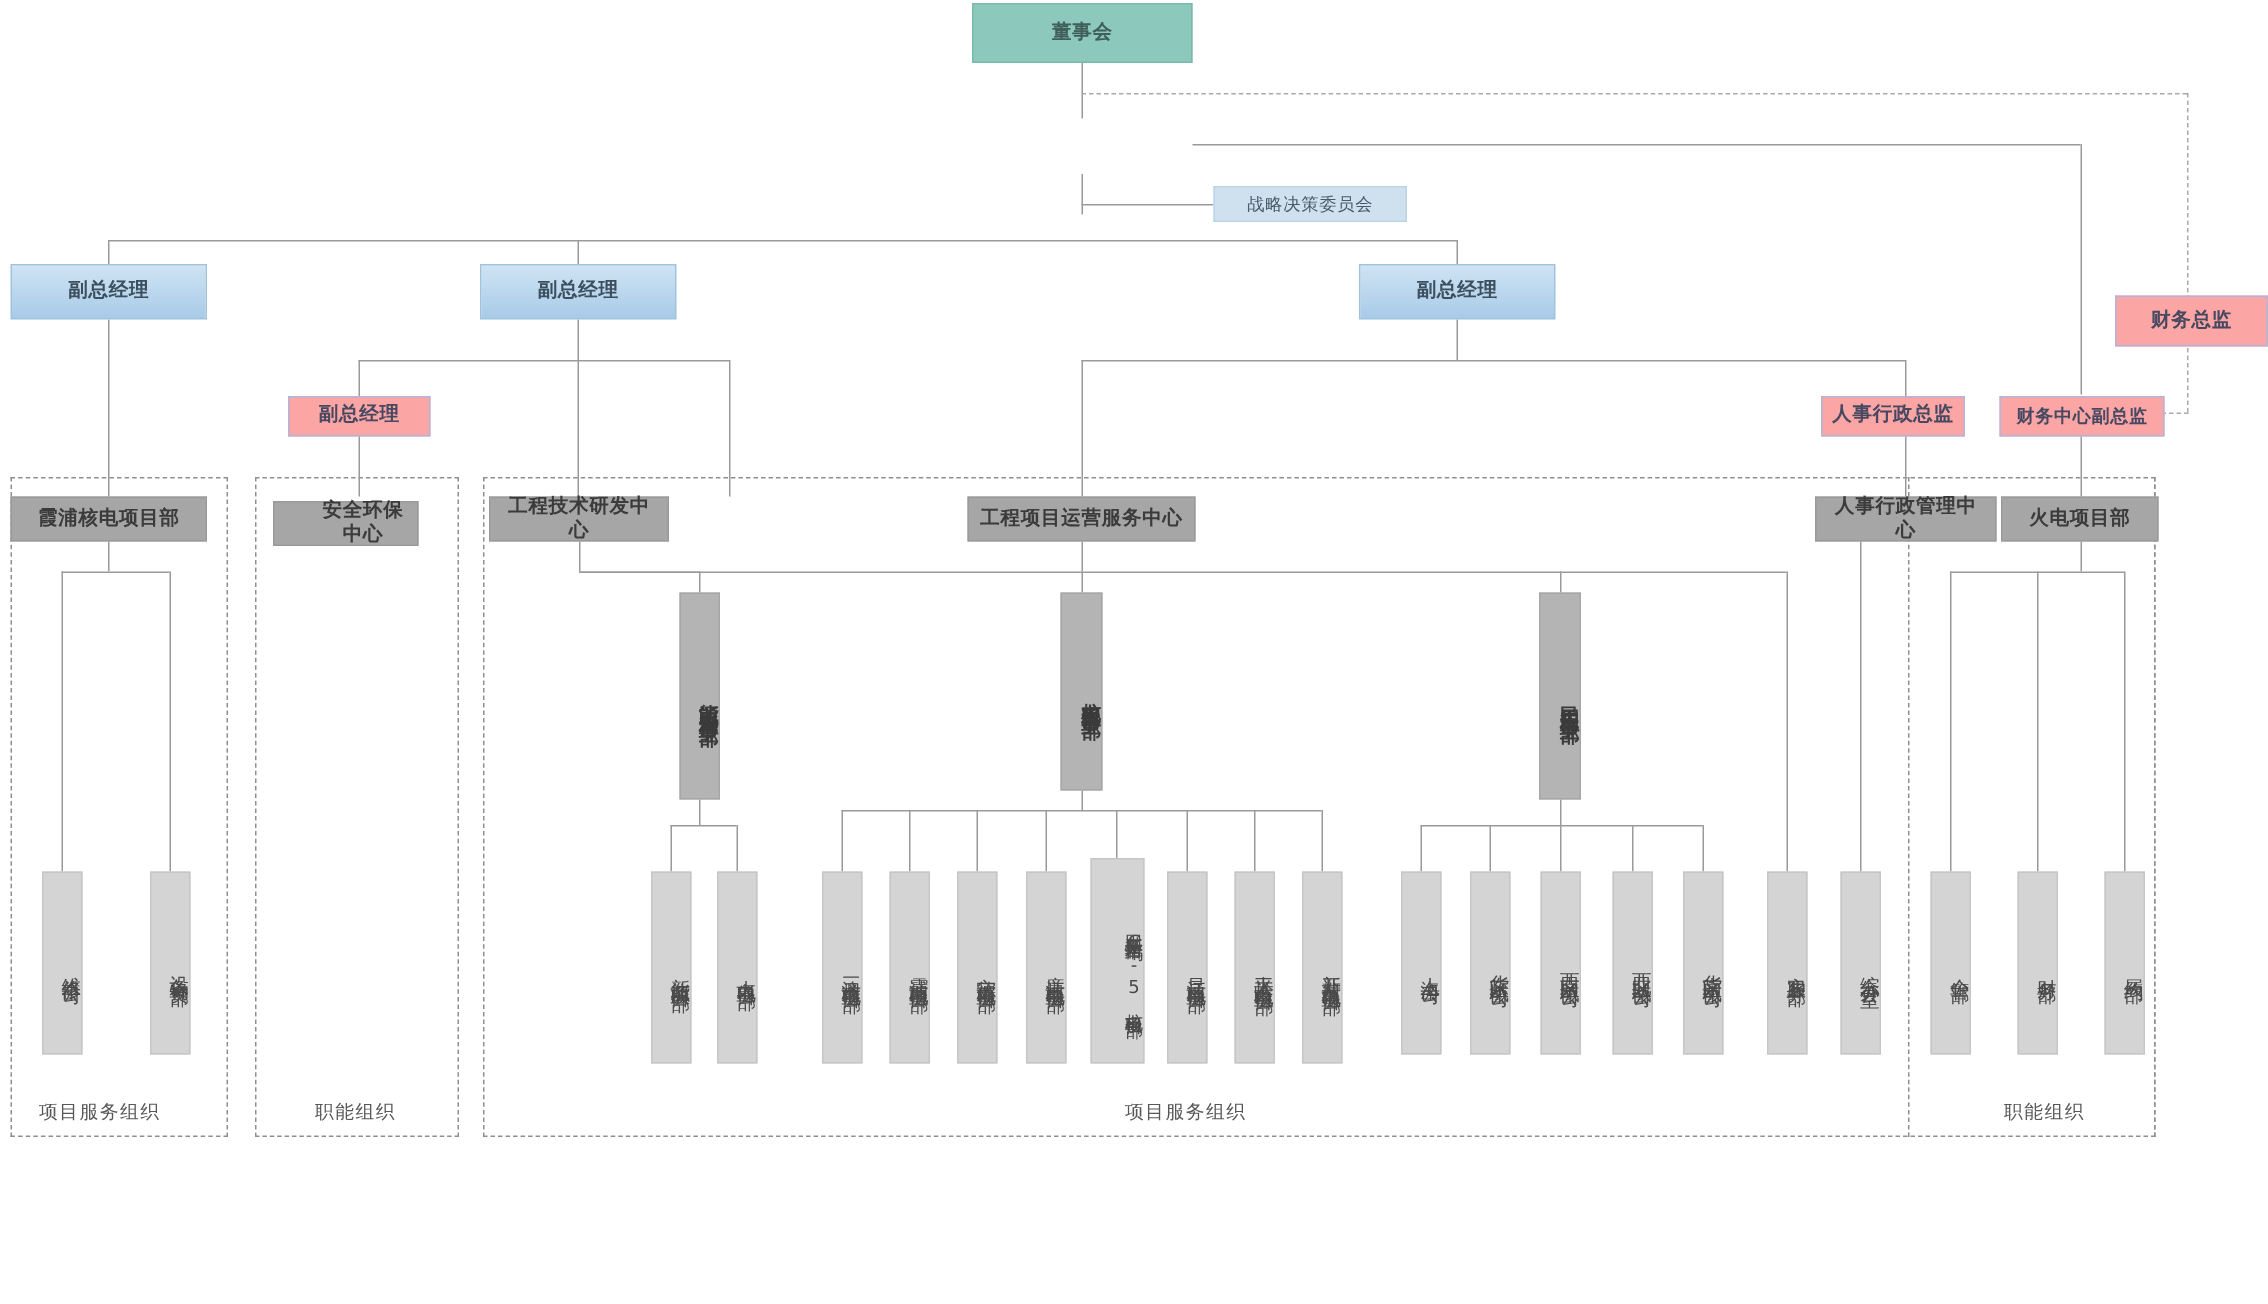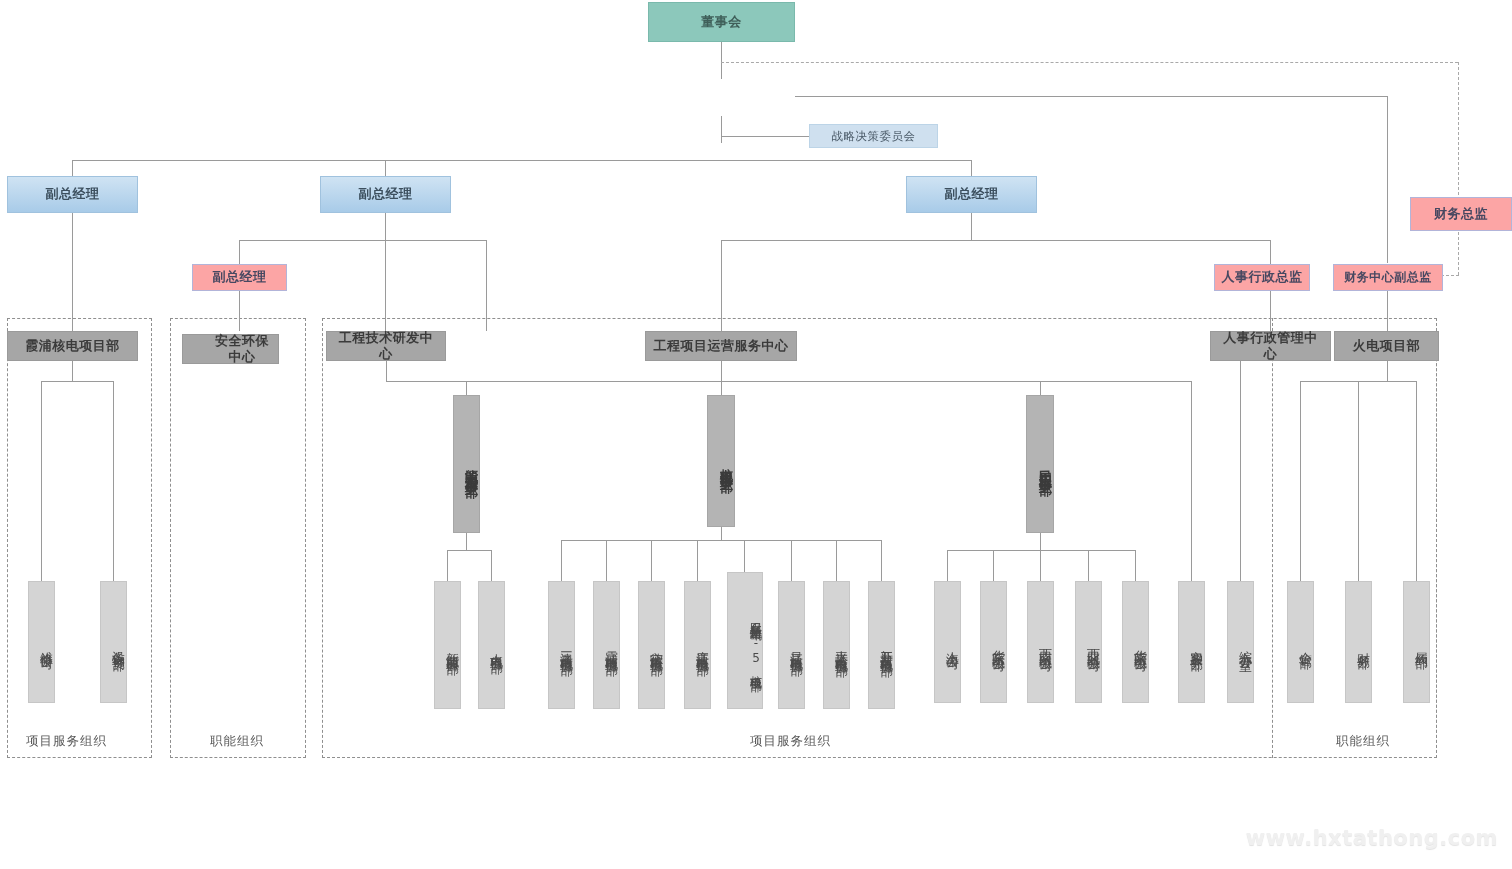--- a/index.html
+++ b/index.html
@@ -207,15 +207,14 @@
 
   <div class="box vt litegrey" style="left:1178px;top:581px;width:27px;height:122px;">客户服务部</div>
 
   <div class="box vt litegrey" style="left:1227px;top:581px;width:27px;height:122px;">综合办公室</div>
 
   <div class="box vt litegrey" style="left:1287px;top:581px;width:27px;height:122px;">企管部</div>
   <div class="box vt litegrey" style="left:1345px;top:581px;width:27px;height:122px;">财务部</div>
   <div class="box vt litegrey" style="left:1403px;top:581px;width:27px;height:122px;">履约部</div>
 
 
-  <div id="watermark">www.hxtathong.com</div>
 
 </div>
 
 </body></html>

